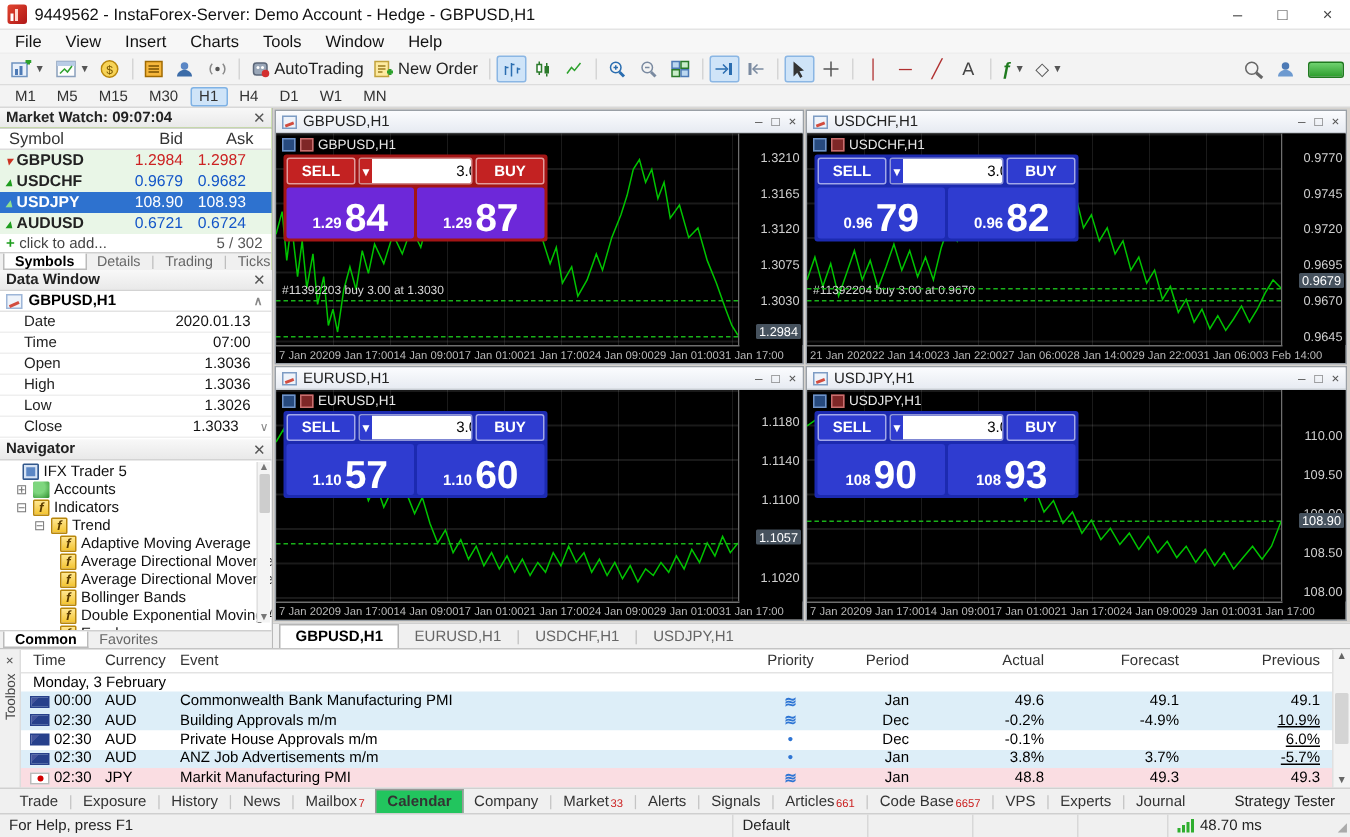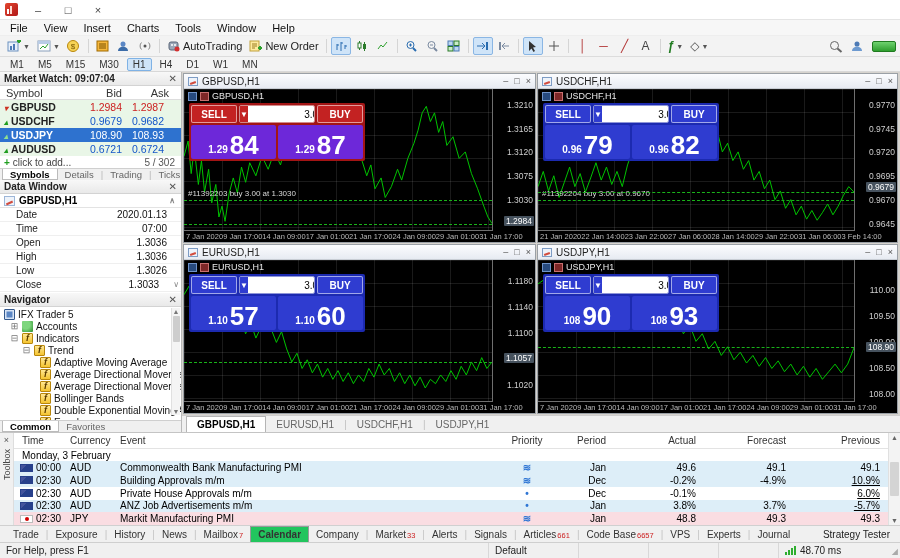--- a/index.html
+++ b/index.html
@@ -169,20 +169,21 @@
   .scell.first{border-left:none;flex:1}
   .bars{display:flex;align-items:flex-end;gap:1px;margin-right:4px}
   .bars i{display:block;width:2px;background:#2fae2f}
   .grip{width:12px;display:flex;align-items:flex-end;justify-content:flex-end;padding:2px;color:#aaa;font-size:8px}
 </style>
 </head>
 <body>
 
 <div class="abs" id="titlebar">
   <span class="appico"></span>
+  <span class="t">9449562 - InstaForex-Server: Demo Account - Hedge - GBPUSD,H1</span>
   <span class="winbtns">
     <span class="winbtn">–</span>
     <span class="winbtn">□</span>
     <span class="winbtn">×</span>
   </span>
 </div>
 
 <div class="abs" id="menubar">
   <span class="menu-item">File</span>
   <span class="menu-item">View</span>
@@ -466,21 +467,21 @@
         <span class="scrl">∨</span>
       </div>
   </div>
 
   <div id="nav" style="position:relative">
     <div class="phdr">
       <span>Navigator</span>
       <span class="x">✕</span>
     </div>
     <div class="tree">
-      <div class="trow" style="padding-left:4px">
+      <div class="trow" style="padding-left:15px">
           <span class="nico pc"></span>
           <span>IFX Trader 5</span>
         </div>
       <div class="trow" style="padding-left:10px">
           <span class="exp">⊞</span>
           <span class="nico acc"></span>
           <span>Accounts</span>
         </div>
       <div class="trow" style="padding-left:10px">
           <span class="exp">⊟</span>

